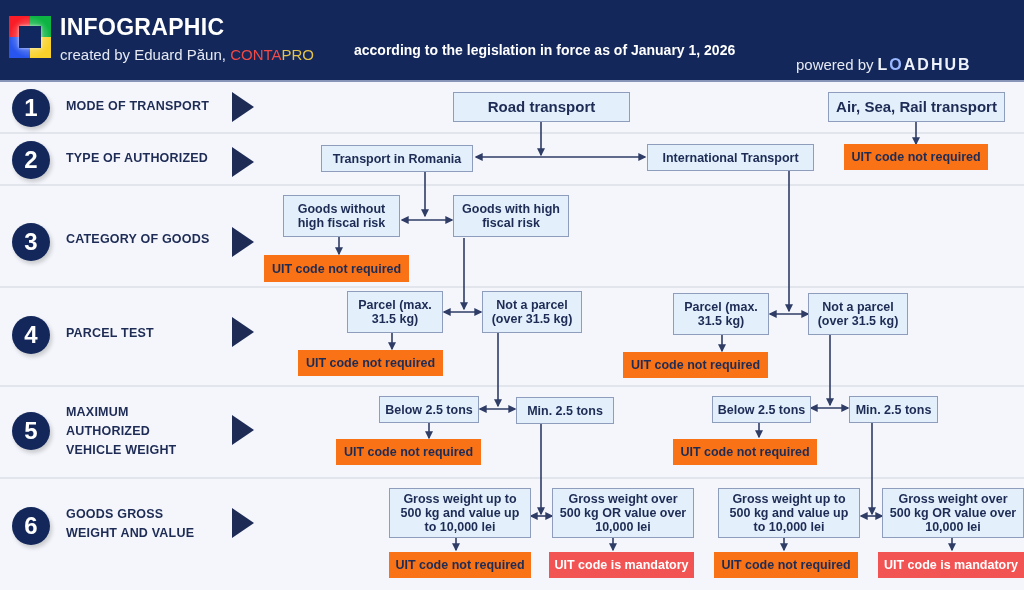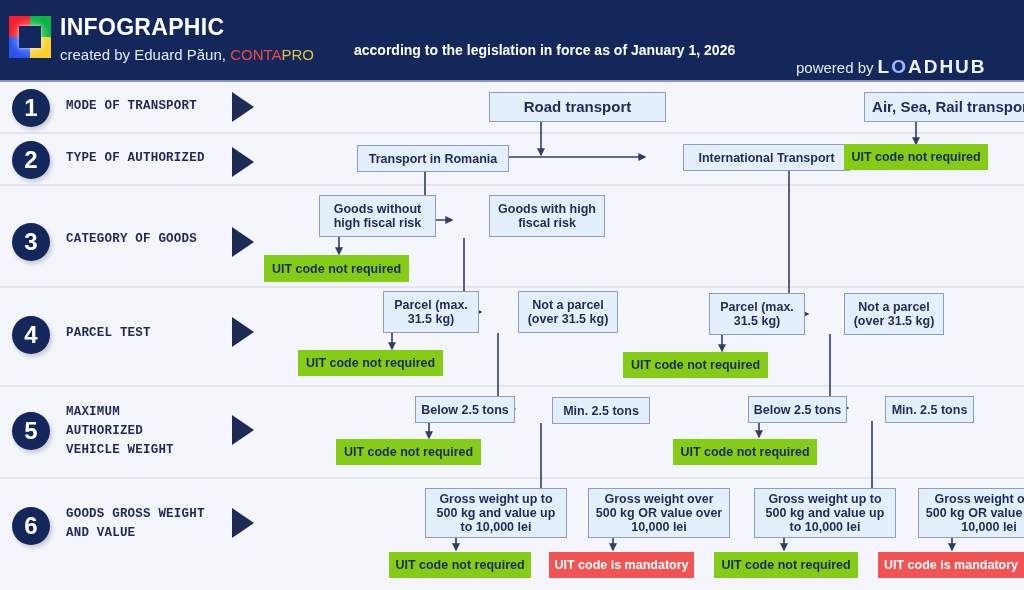--- a/index.html
+++ b/index.html
@@ -14,35 +14,35 @@
     background: radial-gradient(circle at center, rgba(255,255,255,0.55) 0%, rgba(255,255,255,0.0) 70%); }
   .logo-inner { position: absolute; left: 10px; top: 10px; width: 22px; height: 22px; background: #13275a; box-shadow: 0 0 3px rgba(255,255,255,0.7); }
   .brand-title { position: absolute; left: 60px; top: 14px; font-size: 23px; font-weight: bold; color: #ffffff; letter-spacing: 0.3px; }
   .brand-sub { position: absolute; left: 60px; top: 46px; font-size: 15px; color: #e6e9f2; }
   .brand-sub .conta { color: #f24a45; }
   .brand-sub .pro { color: #e5c24a; }
 
   .main-title { position: absolute; left: 354px; top: 16px; font-size: 19px; font-weight: bold; color: #ffffff; }
   .main-sub { position: absolute; left: 354px; top: 42px; font-size: 14px; font-weight: bold; color: #ffffff; }
   .powered { position: absolute; left: 796px; top: 56px; font-size: 15px; color: #e6e9f2; display: flex; align-items: baseline; gap: 4px; }
-  .loadhub { font-size: 19px; font-weight: bold; letter-spacing: 2px; color: #eef2fa; text-align: right; }
+  .loadhub { font-size: 16px; font-weight: bold; letter-spacing: 2px; color: #eef2fa; text-align: right; }
   .loadhub .o { color: #9ab8ff; }
 
   .row-line { position: absolute; left: 0; width: 1024px; height: 2px; background: #e2e5ec; }
 
   .step-num { position: absolute; left: 12px; width: 38px; height: 38px; border-radius: 50%; background: #13275a; color: #fff;
     font-weight: bold; font-size: 24px; display: flex; align-items: center; justify-content: center; box-shadow: 2px 3px 4px rgba(0,0,0,0.18); }
-  .step-label { position: absolute; left: 66px; font-size: 12.5px; font-weight: bold; color: #1d2b55; letter-spacing: 0.2px; line-height: 19px; font-family: Liberation Mono, monospace; }
+  .step-label { position: absolute; left: 66px; font-size: 12.5px; font-weight: bold; color: #1d2b55; letter-spacing: 0.2px; line-height: 19px; }
   .step-arrow { position: absolute; left: 232px; width: 0; height: 0; border-top: 15px solid transparent; border-bottom: 15px solid transparent; border-left: 22px solid #1d2b55; }
 
   .box { position: absolute; background: #e3f0fb; border: 1.5px solid #8d9dbb; color: #1d2b55; font-weight: bold; font-size: 12.5px;
-    display: flex; align-items: center; justify-content: center; text-align: center; line-height: 14px; padding: 0 4px; margin-left: 36px; }
+    display: flex; align-items: center; justify-content: center; text-align: center; line-height: 14px; padding: 0 4px; }
   .box.big { font-size: 15px; }
   .res { position: absolute; font-weight: bold; font-size: 12.5px; display: flex; align-items: center; justify-content: center; text-align: center; }
-  .res.ok { background: #84cc16; color: #1d2b55; }
+  .res.ok { background: #f97316; color: #1d2b55; }
   .res.must { background: #f25454; color: #ffffff; }
 
   svg.lines { position: absolute; left: 0; top: 0; width: 1024px; height: 590px; pointer-events: none; }
 </style>
 </head>
 <body>
 
 <div class="header">
   <div class="logo">
       <div class="logo-inner"></div>

